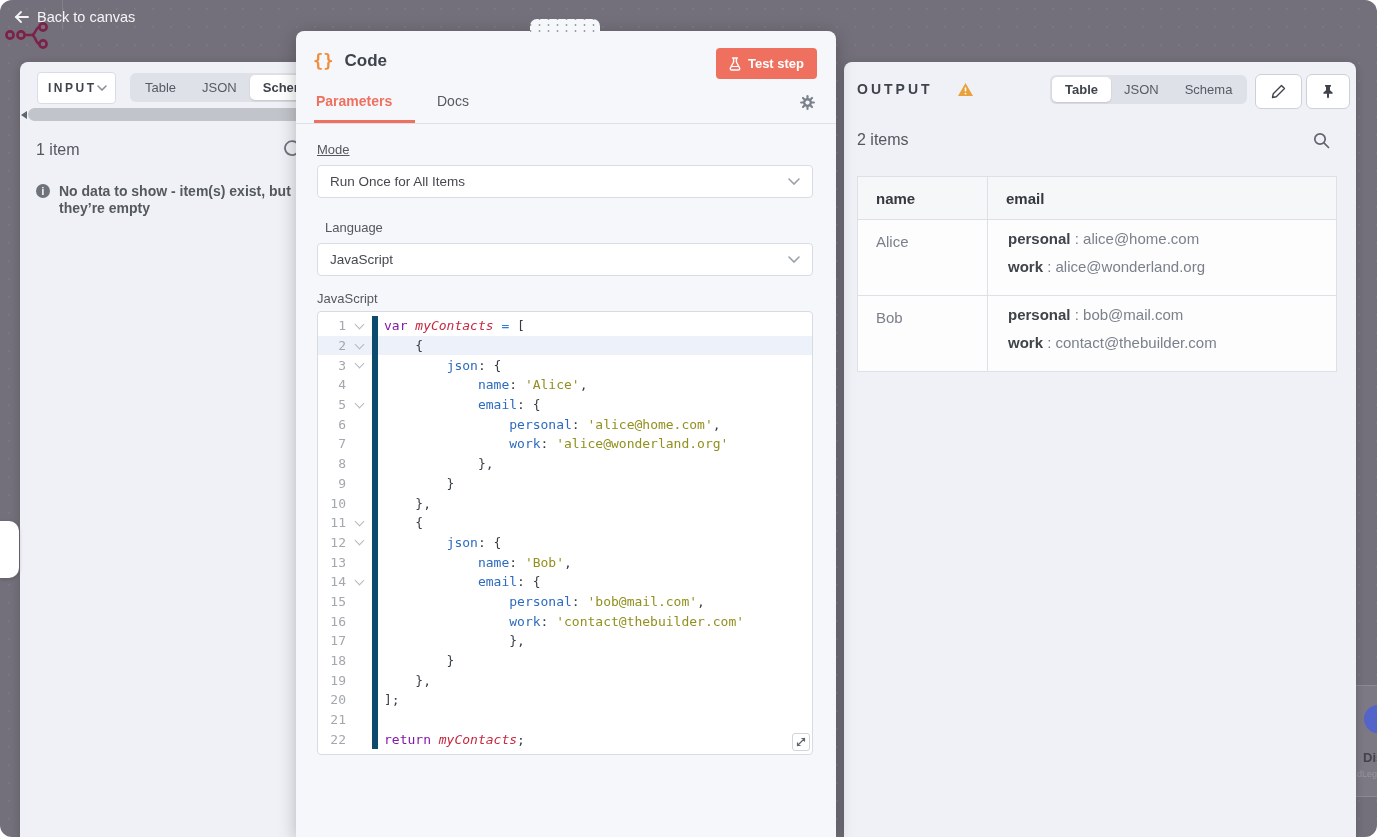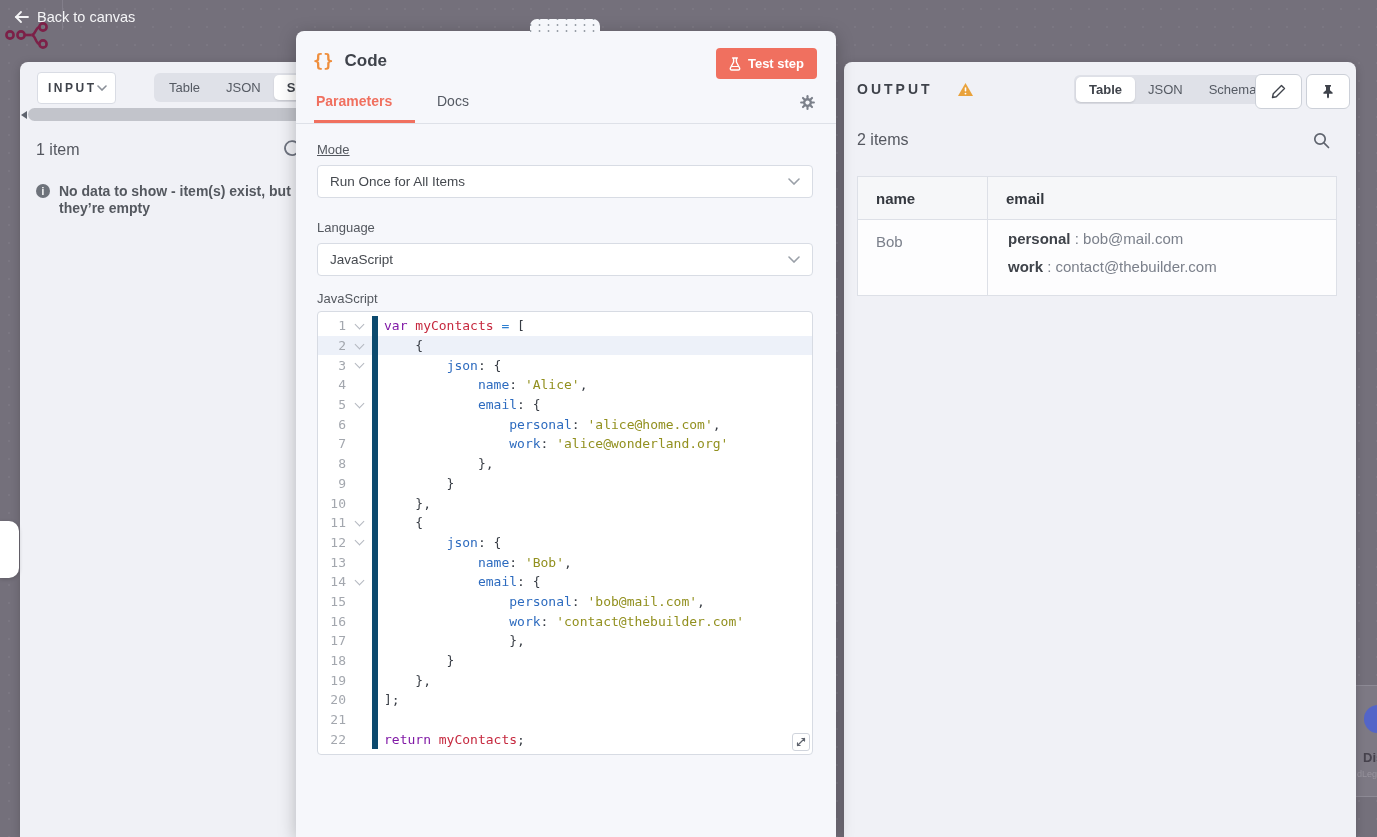--- a/index.html
+++ b/index.html
@@ -1,39 +1,39 @@
 <!DOCTYPE html>
 <html style="--accent: #f0705f; --warning-amber: #e9a23b; --hint-bg: #fcf4e3; --hint-border: #e9bd72; --code-keyword: #8019a6; --code-variable: #c6293f; --code-operator: #2d7fd1; --code-property: #2d6bbf; --code-string: #92901f;"><head>
 <meta charset="utf-8">
 <style>
   html,body{margin:0;padding:0;}
   body{font-family:"Liberation Sans",sans-serif;}
   .stage{position:relative;width:1377px;height:837px;overflow:hidden;
     background-color:#74707b;
     background-image:radial-gradient(#7b7782 1px, transparent 1.2px);
-    background-size:18px 18px;}
+    background-size:18px 18px;border-radius:12px;}
   .abs{position:absolute;}
 
   
   .back-btn{left:14px;top:9px;display:flex;align-items:center;gap:7px;color:#f5f5f7;font-size:14.5px;cursor:pointer;}
   .seam{left:62px;top:0;width:1px;height:30px;background:#827e8a;}
   .logo{left:4px;top:16px;}
 
   
   .panel{background:#f0f1f6;box-shadow:0 2px 10px rgba(0,0,0,.18);}
   .input-panel{left:20px;top:62px;width:600px;height:775px;border-radius:8px 8px 0 0;z-index:2;}
   .output-panel{left:844px;top:62px;width:512px;height:775px;border-radius:8px 8px 0 0;z-index:2;}
 
   .panel-title{font-size:14px;font-weight:700;letter-spacing:3px;color:#3f434b;}
   .count-label{font-size:16px;color:#54575f;}
 
   .select-chip{display:flex;align-items:center;gap:0;background:#fff;border:1px solid #d9dce4;border-radius:4px;height:30px;padding:0 8px 0 10px;cursor:pointer;}
   .select-chip .t{font-size:12px;font-weight:700;letter-spacing:2.5px;color:#3f434b;}
 
-  .seg{display:flex;align-items:center;background:#dfe1e8;border-radius:6px;height:29px;padding:2px;box-sizing:border-box;margin-left:24px;}
+  .seg{display:flex;align-items:center;background:#dfe1e8;border-radius:6px;height:29px;padding:2px;box-sizing:border-box;}
   .seg .tab{font-size:13px;color:#555a63;padding:0 13px;height:25px;display:flex;align-items:center;border-radius:5px;cursor:pointer;white-space:nowrap;}
   .seg .tab.sel{background:#fff;color:#3f434b;font-weight:700;box-shadow:0 1px 2px rgba(0,0,0,.12);}
   .harrow{left:21px;top:111px;width:0;height:0;border-top:4px solid transparent;border-bottom:4px solid transparent;border-right:6px solid #5f646e;}
 
   .info-row{display:flex;gap:9px;align-items:flex-start;}
   .info-icon{width:14px;height:14px;border-radius:50%;background:#6e737b;color:#fff;font-size:10px;font-weight:700;display:flex;align-items:center;justify-content:center;flex:0 0 auto;margin-top:1px;}
   .info-text{font-size:14px;line-height:17px;color:#54585f;font-weight:700;width:262px;}
 
   .icon-btn{background:#fff;border:1px solid #ccd0d8;border-radius:6px;display:flex;align-items:center;justify-content:center;cursor:pointer;}
 
@@ -55,21 +55,21 @@
 
   
   .editor{left:21px;top:280px;width:496px;height:444px;background:#fff;border:1px solid #d7dbe3;border-radius:4px;box-sizing:border-box;overflow:hidden;padding-top:4px;}
   .cl{display:flex;height:19.7px;align-items:center;font-family:"DejaVu Sans Mono",monospace;font-size:13px;}
   .cl.active{background:#edf1f9;}
   .ln{width:28px;text-align:right;color:#a3a7ae;flex:0 0 auto;}
   .fd{width:26px;display:flex;align-items:center;justify-content:center;flex:0 0 auto;}
   .caret{width:6px;height:6px;border-right:1.4px solid #b4b8c0;border-bottom:1.4px solid #b4b8c0;transform:rotate(45deg);margin-top:-3px;}
   .ct{flex:1;border-left:6px solid #0c4a6e;padding-left:6px;white-space:pre;color:#383d45;height:100%;display:flex;align-items:center;}
   .tk-k{color:var(--code-keyword,#8019a6);}
-  .tk-v{color:var(--code-variable,#c6293f);}
+  .tk-v{color:var(--code-variable,#c6293f);font-style:italic;}
   .tk-o{color:var(--code-operator,#2d7fd1);}
   .tk-pr{color:var(--code-property,#2d6bbf);}
   .tk-s{color:var(--code-string,#92901f);}
   .tk-p{color:#383d45;}
   .resize-handle{position:absolute;right:2px;bottom:3px;width:16px;height:16px;background:#fff;border:1px solid #d0d4dc;border-radius:3px;display:flex;align-items:center;justify-content:center;cursor:nwse-resize;}
 
   
   .hint{left:21px;top:735px;width:496px;box-sizing:border-box;background:var(--hint-bg,#fcf4e3);border-left:3px solid var(--hint-border,#e9bd72);border-radius:3px;padding:9px 12px;font-size:13px;line-height:17px;color:#5a5e66;}
   .hint .lnk{color:var(--accent,#f0705f);font-weight:600;cursor:pointer;}
   .hint .mono{font-family:"DejaVu Sans Mono",monospace;font-size:12.5px;color:#41454e;}
@@ -194,20 +194,27 @@
     </div>
 
     <table class="abs out-table">
       <thead>
         <tr>
           <th style="width:111px;">name</th>
           <th>email</th>
         </tr>
       </thead>
       <tbody>
+          <tr>
+            <td class="td-name">Alice</td>
+            <td class="td-email">
+              <div class="email-line"><b>personal</b><span> : alice@home.com</span></div>
+              <div class="email-line"><b>work</b><span> : alice@wonderland.org</span></div>
+            </td>
+          </tr>
           <tr>
             <td class="td-name">Bob</td>
             <td class="td-email">
               <div class="email-line"><b>personal</b><span> : bob@mail.com</span></div>
               <div class="email-line"><b>work</b><span> : contact@thebuilder.com</span></div>
             </td>
           </tr>
         </tbody>
     </table>
   </div>
@@ -255,21 +262,21 @@
     <div class="modal-rel field-label" style="left:21px;top:111px;text-decoration:underline;">Mode</div>
     <div class="modal-rel field-select" style="left:21px;top:134px;">
       <span class="val">Run Once for All Items</span>
       <span>
         <svg width="12" height="7" viewBox="0 0 12 7" fill="none" stroke="#9aa0a8" stroke-width="1.6" stroke-linecap="round">
             <path d="M1 1l5 5 5-5"></path>
           </svg>
       </span>
     </div>
 
-    <div class="modal-rel field-label" style="left:21px;top:189px;">Language</div>
+    <div class="modal-rel field-label" style="left:29px;top:189px;">Language</div>
     <div class="modal-rel field-select" style="left:21px;top:212px;">
       <span class="val">JavaScript</span>
       <span>
         <svg width="12" height="7" viewBox="0 0 12 7" fill="none" stroke="#9aa0a8" stroke-width="1.6" stroke-linecap="round">
             <path d="M1 1l5 5 5-5"></path>
           </svg>
       </span>
     </div>
 
     <div class="modal-rel field-label" style="left:21px;top:260px;">JavaScript</div>

